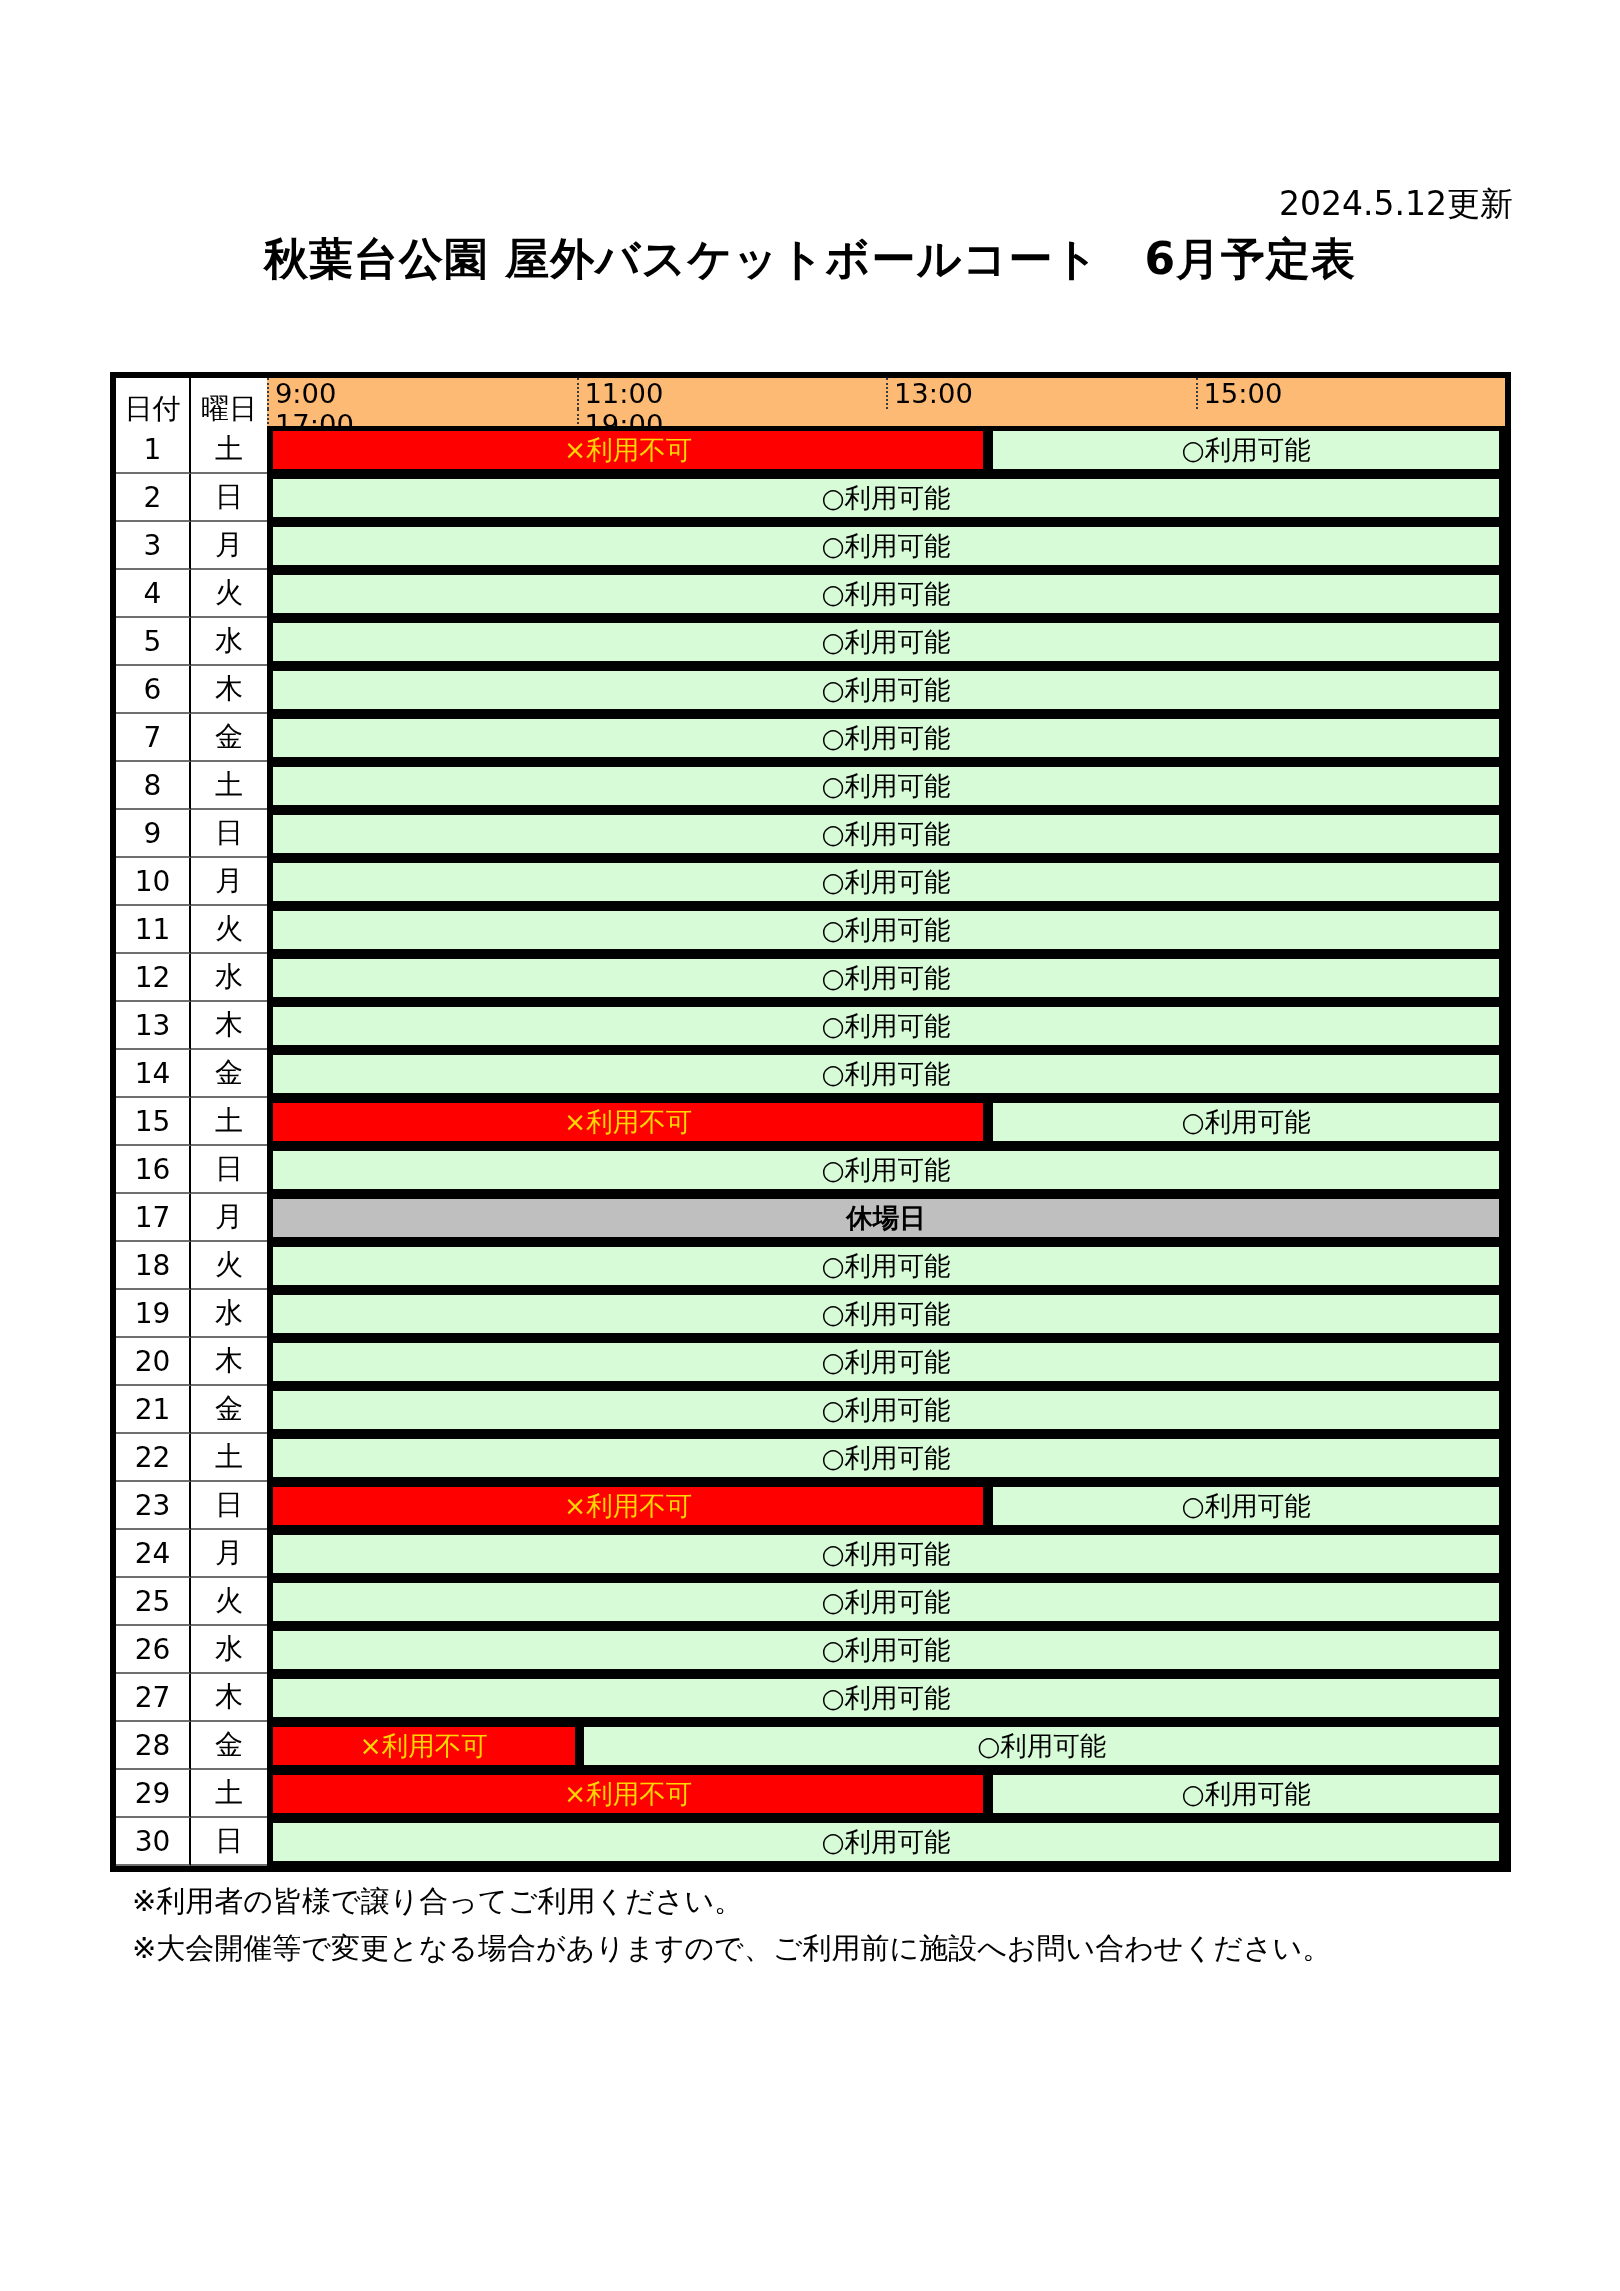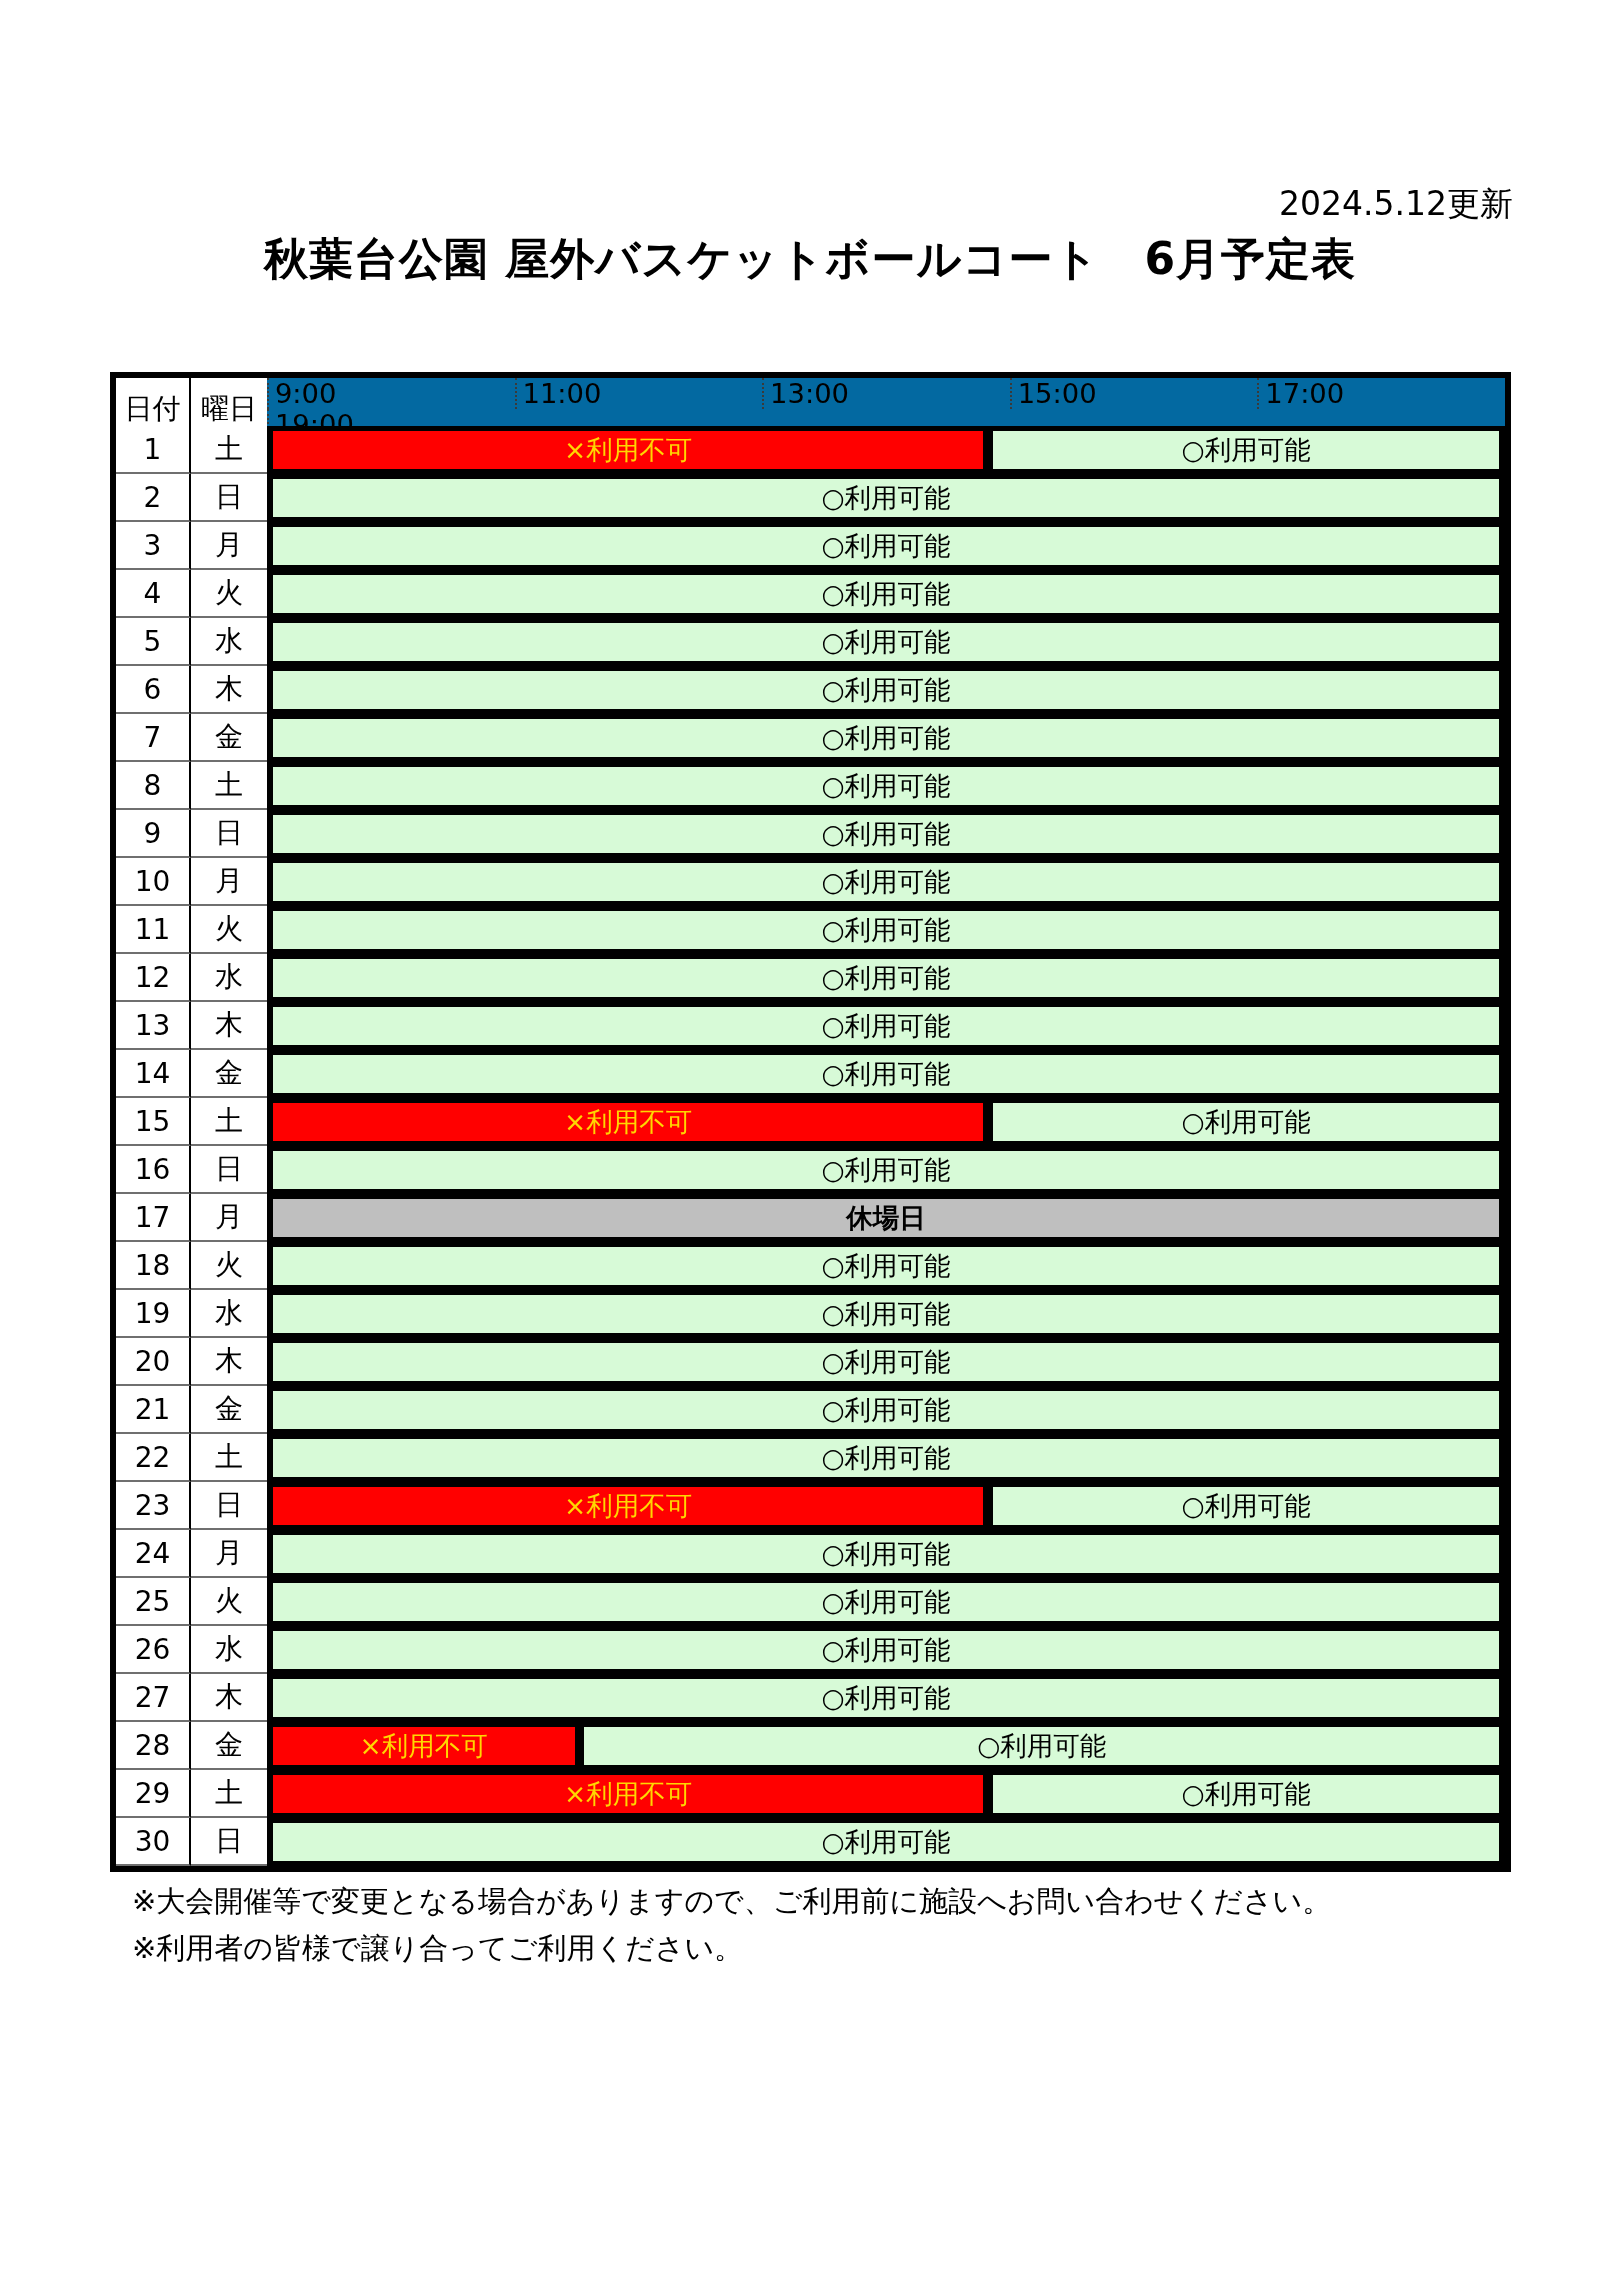--- a/index.html
+++ b/index.html
@@ -13,21 +13,21 @@
          font-size:44px;font-weight:700;letter-spacing:1px;}
 
   .sched-table{position:absolute;top:372px;left:110px;width:1389px;
                border:6.9px solid #000;background:#fff;}
 
   .hdr-row{display:grid;grid-template-columns:75px 76px 1fr;height:43px;
            border-bottom:5.9px solid #000;background:#fff;}
   .cell{display:flex;align-items:center;justify-content:center;background:#fff;
         font-size:28px;}
   .date-col{border-right:2px solid #000000;}
-  .time-hdr{display:grid;grid-template-columns:repeat(5,1fr);background:#0369a1;}
+  .time-hdr{display:grid;grid-template-columns:repeat(4,1fr);background:#fdba74;}
   .time-label{display:flex;align-items:center;border-left:2px dotted #3a3a3a;
               padding-left:5.9px;font-size:27.4px;}
 
   .row{display:grid;grid-template-columns:75px 76px 1fr;height:48px;}
   .row .cell{border-bottom:2px solid #6f6f6f;}
   .timearea{position:relative;background:#000;}
   .ta-inner{position:absolute;top:4.9px;bottom:4.9px;left:5.9px;right:5.9px;}
   .bar{position:absolute;top:0;bottom:0;display:flex;align-items:center;
        justify-content:center;font-size:26.5px;white-space:nowrap;overflow:hidden;}
   .bar-closed{font-weight:700;}
@@ -332,19 +332,19 @@
           <div class="timearea">
             <div class="ta-inner">
               <div class="bar bar-available" style="left: 0px; right: 0px; background: rgb(215, 250, 215);">○利用可能</div>
             </div>
           </div>
         </div>
       </div>
   </div>
 
   <div class="notes">
+    <div class="note">※利用者の皆様で譲り合ってご利用ください。</div>
     <div class="note">※大会開催等で変更となる場合がありますので、ご利用前に施設へお問い合わせください。</div>
-    <div class="note">※利用者の皆様で譲り合ってご利用ください。</div>
   </div>
 
 
 </div>
 
 
 </body></html>

